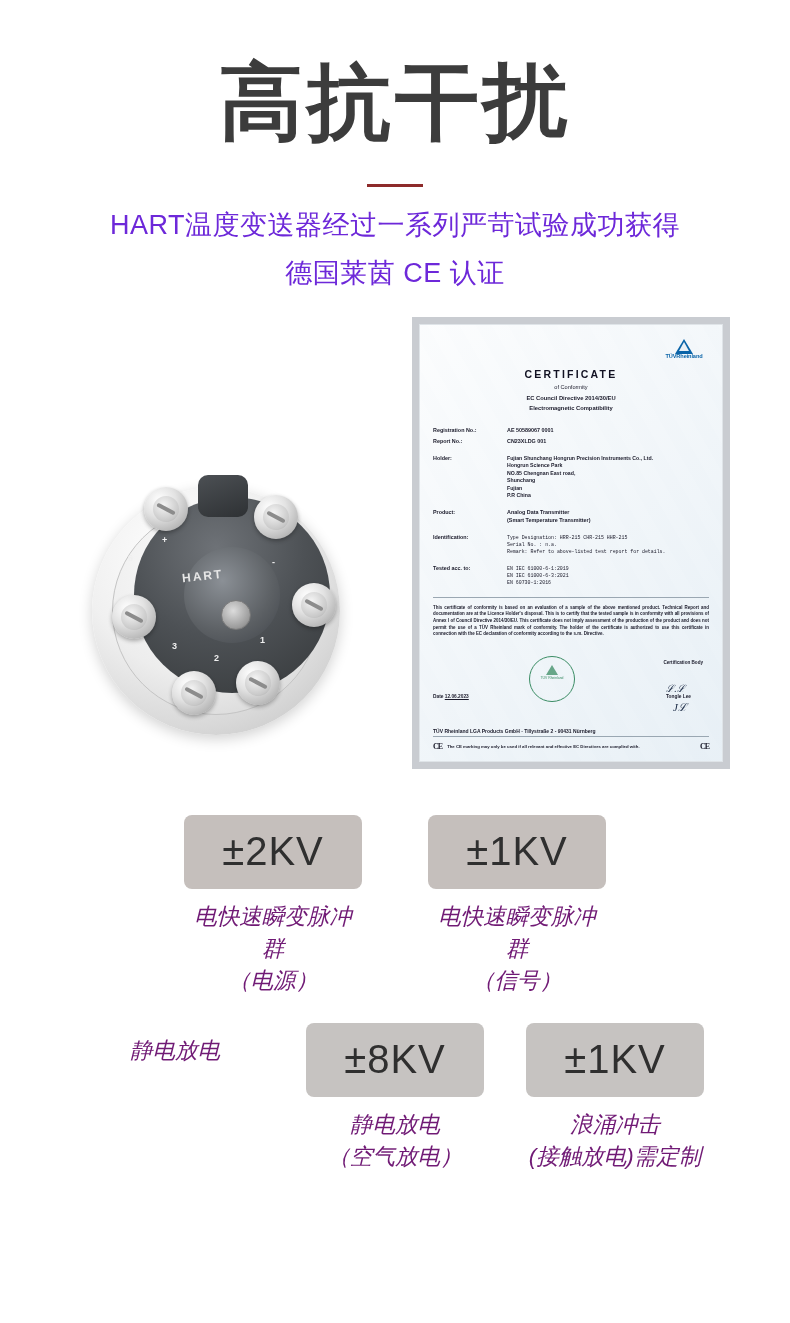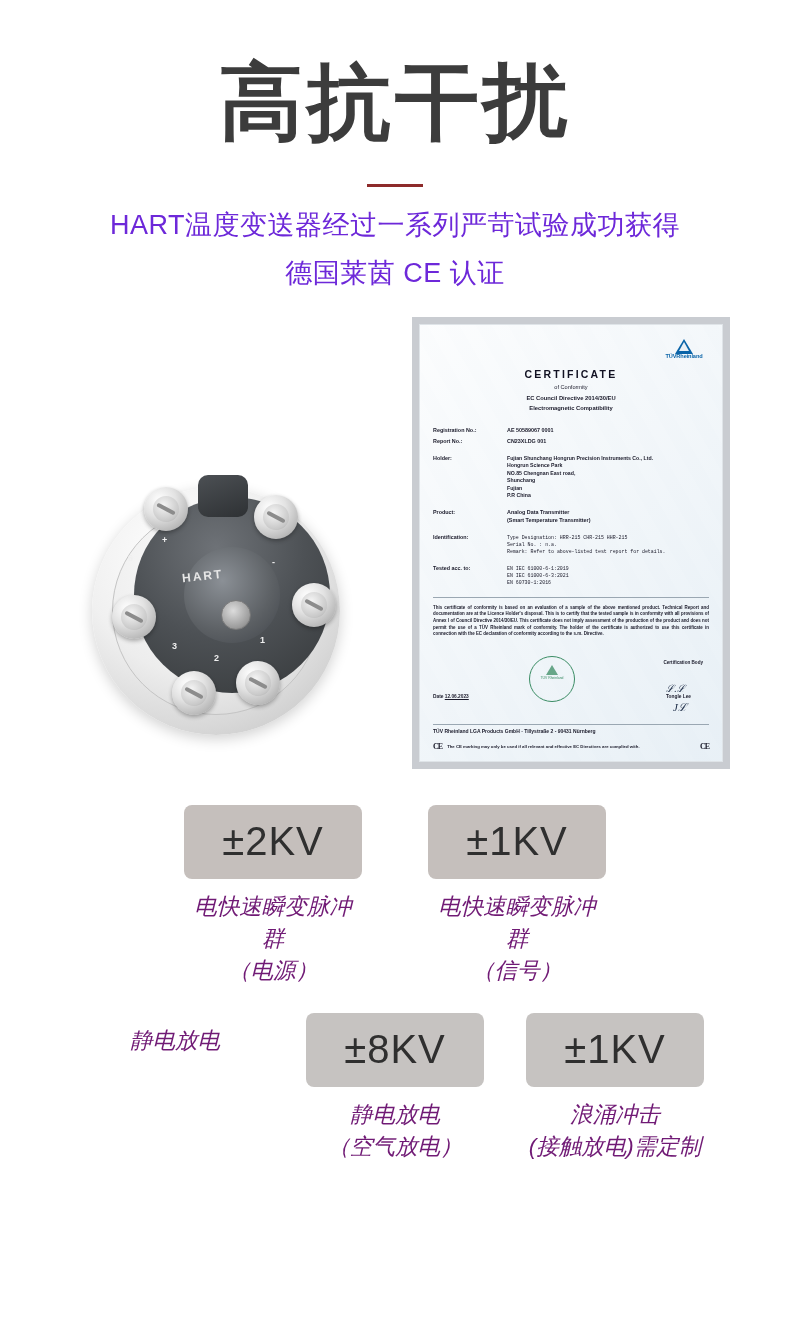--- a/index.html
+++ b/index.html
@@ -244,21 +244,21 @@
     bottom: 26px;
     font-size: 5px;
     font-weight: bold;
   }
   .cert-ce-line {
     position: absolute;
     left: 13px;
     right: 13px;
     bottom: 8px;
     border-top: 1px solid #9aa7b2;
-    padding-top: 16px;
+    padding-top: 4px;
     display: flex;
     align-items: center;
     gap: 5px;
     font-size: 4.3px;
     font-weight: bold;
   }
   .ce-mark {
     font-family: "Liberation Serif", serif;
     font-size: 8px;
     font-weight: bold;
@@ -369,21 +369,21 @@
     position: absolute;
     left: 112px; top: 10px;
     width: 50px; height: 42px;
     border-radius: 10px;
     background: linear-gradient(160deg, #4c5054 0%, #2e3134 100%);
     z-index: 8;
   }
 
   
   .badges {
-    margin-top: 10px;
+    margin-top: 20px;
   }
   .badge-row {
     display: flex;
     justify-content: center;
     gap: 66px;
   }
   .badge-row.row2 {
     gap: 42px;
     margin-top: 26px;
   }

